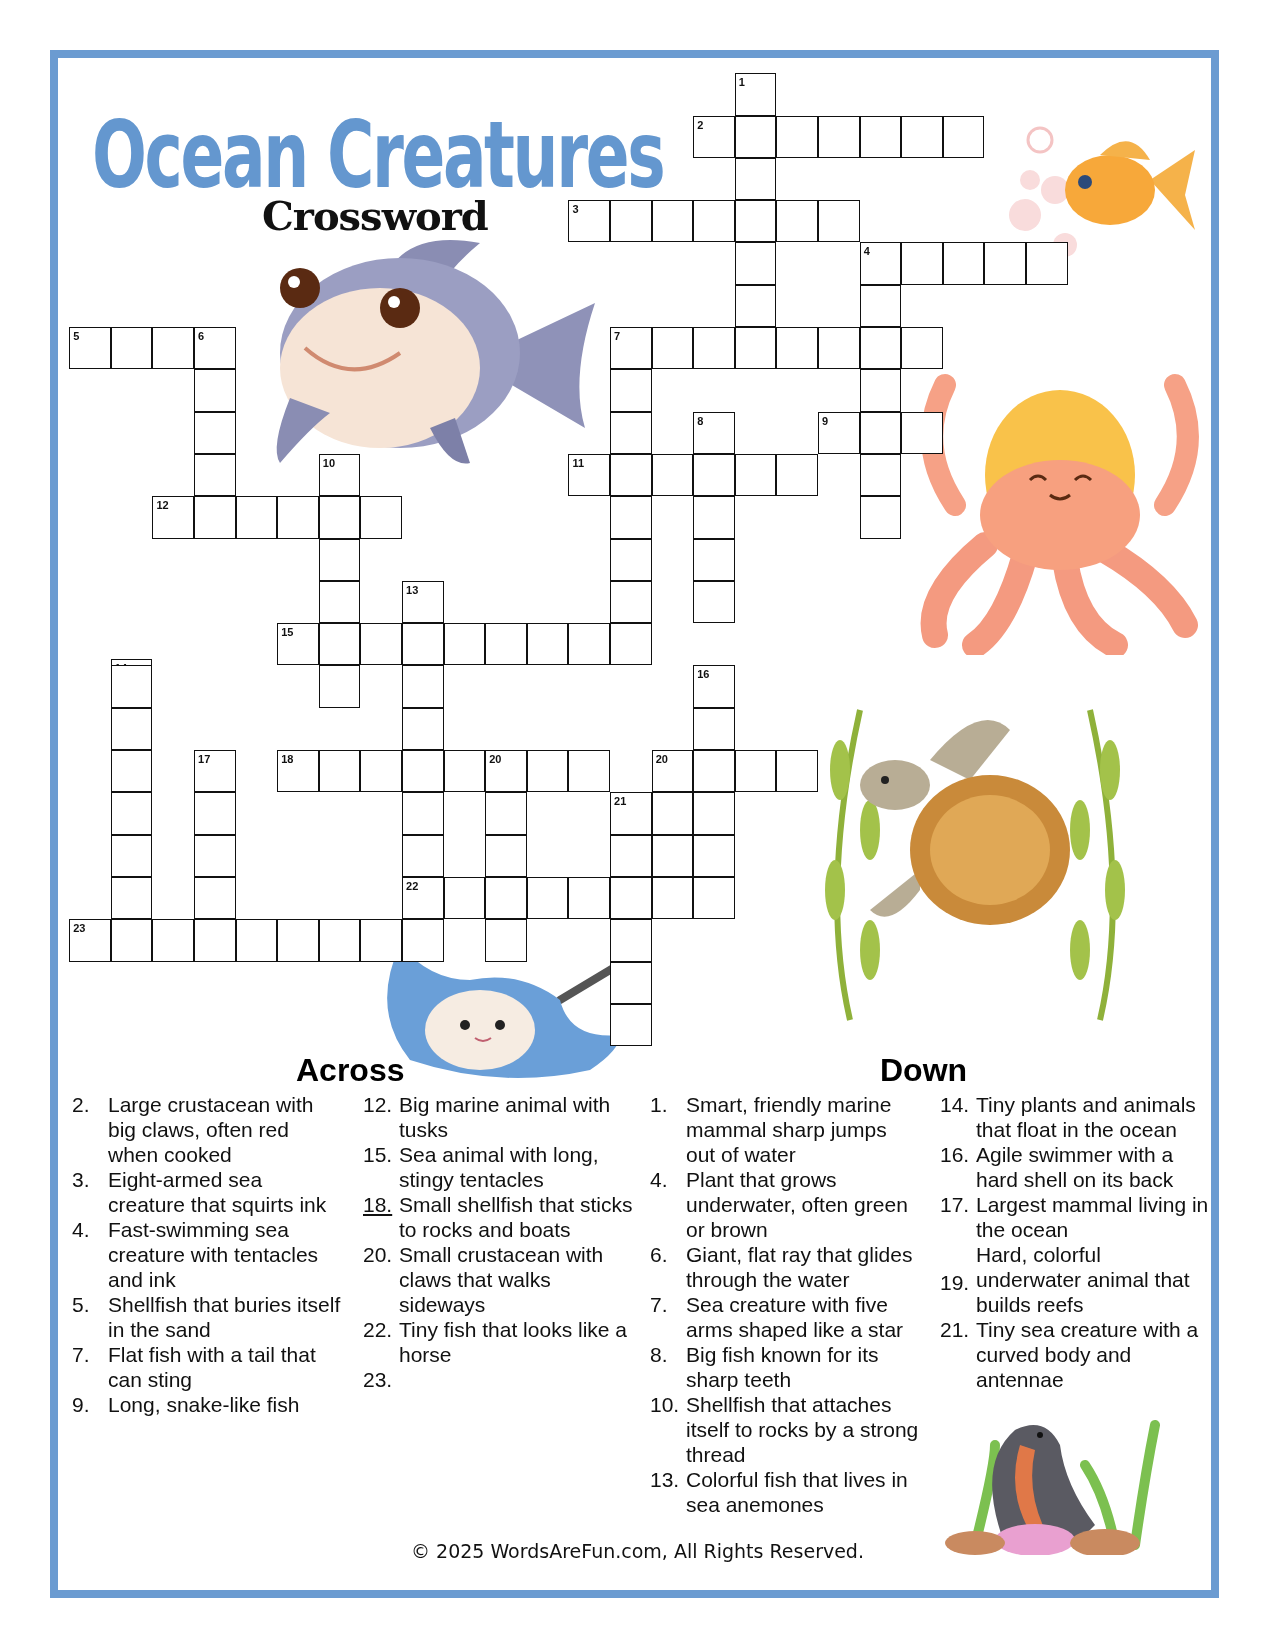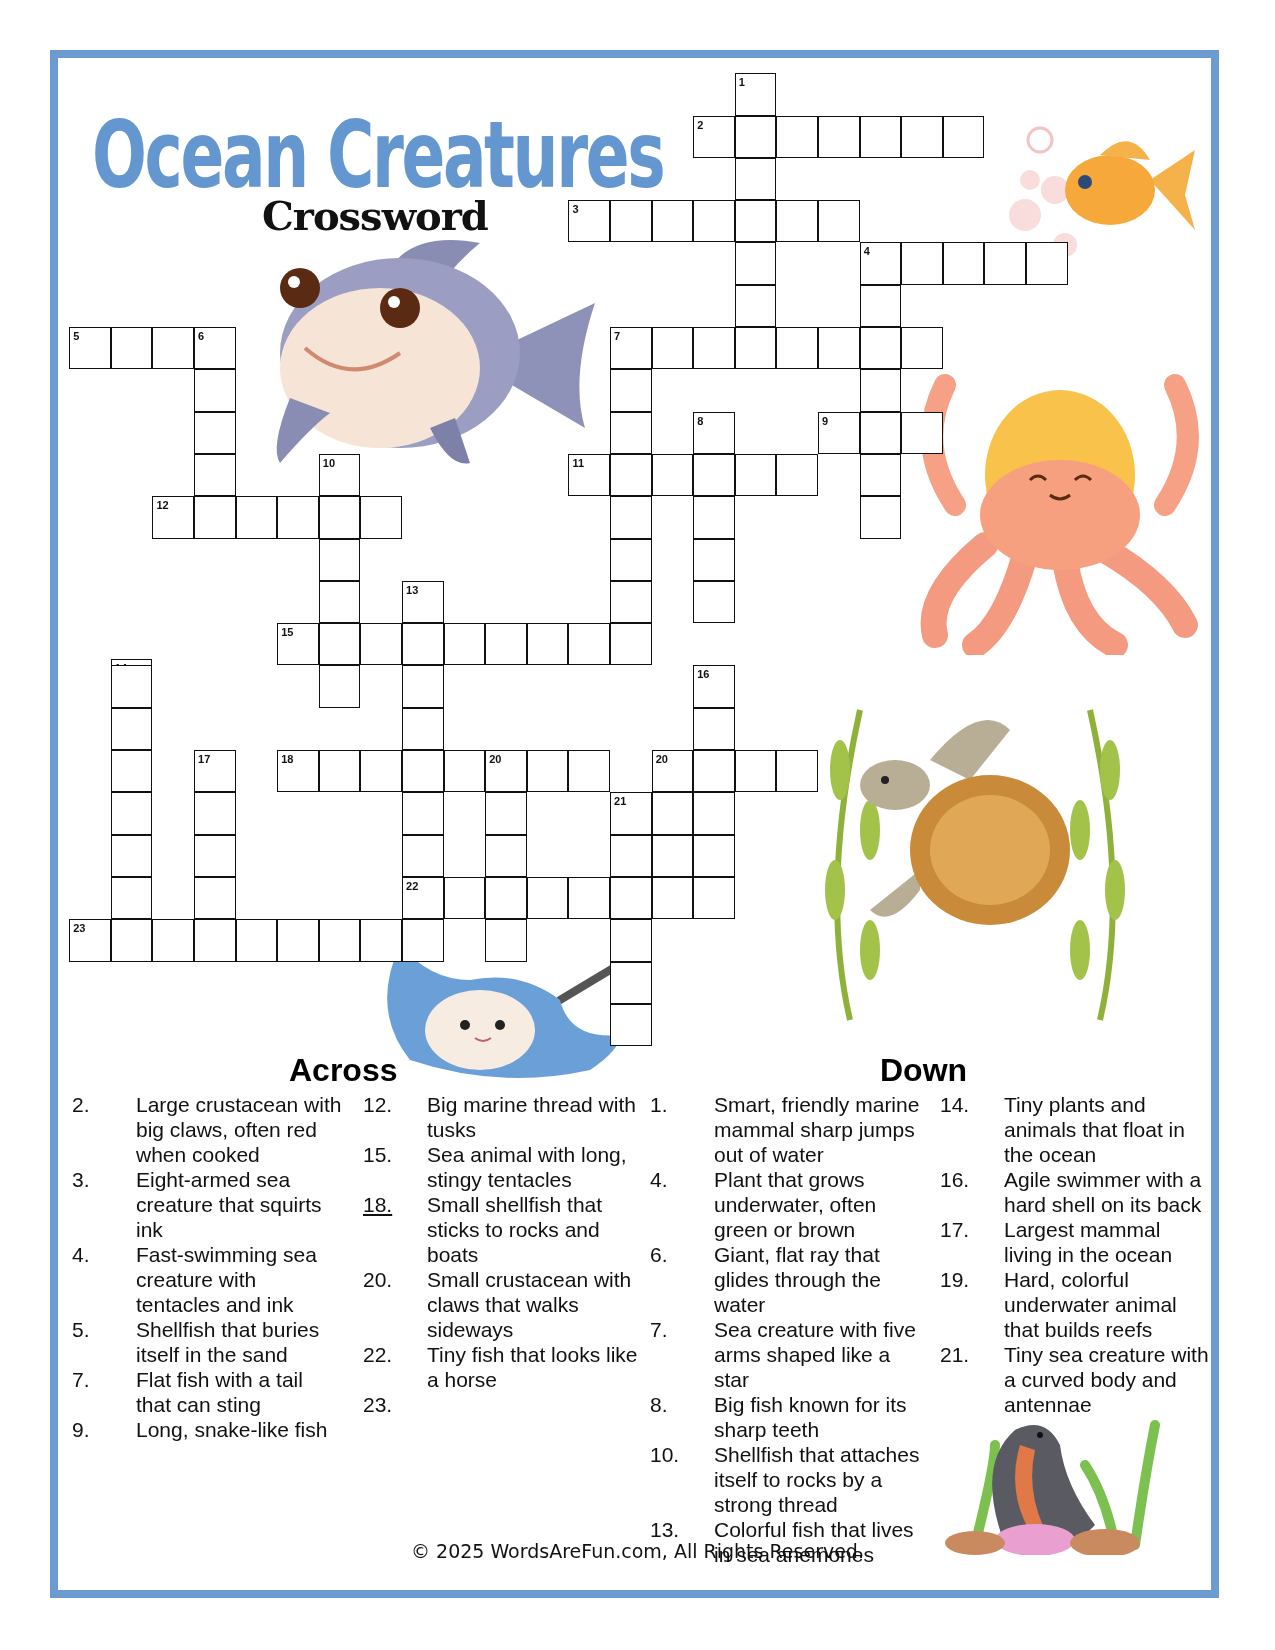--- a/index.html
+++ b/index.html
@@ -7,21 +7,21 @@
   .frame{position:absolute;left:50px;top:50px;width:1169px;height:1548px;border:8px solid #6b9bd1;box-sizing:border-box;}
   .title{position:absolute;left:92px;top:102px;font-family:"DejaVu Sans Condensed","DejaVu Sans",sans-serif;font-size:92px;font-weight:bold;color:#6497cf;letter-spacing:-3px;transform:scaleX(0.78);transform-origin:left top;white-space:nowrap;}
   .subtitle{position:absolute;left:262px;top:192px;font-family:"DejaVu Serif",serif;font-size:40px;font-weight:bold;color:#111;letter-spacing:-1px;}
   .grid{position:absolute;left:0;top:0;}
   .cell{position:absolute;width:41.6px;height:42.3px;border:1.5px solid #111;box-sizing:border-box;background:#fff;margin-left:-0.75px;margin-top:-0.75px;}
   .cell .num{position:absolute;left:3px;top:2px;font-size:11px;font-weight:bold;color:#111;font-family:"Liberation Sans",sans-serif;}
   .hdr{position:absolute;font-size:32px;font-weight:bold;color:#000;}
   .clues{position:absolute;font-size:21px;line-height:25px;color:#111;}
   .clue{display:flex;}
   .clue .n{flex:0 0 auto;}
-  .clue .t{flex:1 1 auto;margin-left:28px;}
+  .clue .t{flex:1 1 auto;}
   .footer{position:absolute;left:0;width:1275px;top:1540px;text-align:center;font-size:19px;color:#111;font-family:"DejaVu Sans",sans-serif;}
   .art{position:absolute;}
 </style>
 </head>
 <body>
 
 <div class="frame"></div>
 
 <div class="title">Ocean Creatures</div>
 <div class="subtitle">Crossword</div>
@@ -281,21 +281,21 @@
     <div class="cell" style="left: 70px; top: 920px;">
       <span class="num">23</span>
     </div>
     <div class="cell" style="left: 153.2px; top: 920px;"></div>
     <div class="cell" style="left: 236.4px; top: 920px;"></div>
     <div class="cell" style="left: 278px; top: 920px;"></div>
     <div class="cell" style="left: 319.6px; top: 920px;"></div>
     <div class="cell" style="left: 361.2px; top: 920px;"></div>
   </div>
 
-<div class="hdr" style="left:289px;top:1052px">Across</div>
+<div class="hdr" style="left:296px;top:1052px">Across</div>
 <div class="hdr" style="left:880px;top:1052px">Down</div>
 
 <div class="clues" id="across-col-1" style="left:72px;top:1092px;width:270px">
     <div class="clue">
       <span class="n" style="width: 36px;">2.</span>
       <span class="t">Large crustacean with big claws, often red when cooked</span>
     </div>
     <div class="clue">
       <span class="n" style="width: 36px;">3.</span>
       <span class="t">Eight-armed sea creature that squirts ink</span>
@@ -313,21 +313,21 @@
       <span class="t">Flat fish with a tail that can sting</span>
     </div>
     <div class="clue">
       <span class="n" style="width: 36px;">9.</span>
       <span class="t">Long, snake-like fish</span>
     </div>
   </div>
 <div class="clues" id="across-col-2" style="left:363px;top:1092px;width:275px">
     <div class="clue">
       <span class="n" style="width: 36px;">12.</span>
-      <span class="t">Big marine thread with tusks</span>
+      <span class="t">Big marine animal with tusks</span>
     </div>
     <div class="clue">
       <span class="n" style="width: 36px;">15.</span>
       <span class="t">Sea animal with long, stingy tentacles</span>
     </div>
     <div class="clue">
       <span class="n" style="width: 36px; text-decoration: underline;">18.</span>
       <span class="t">Small shellfish that sticks to rocks and boats</span>
     </div>
     <div class="clue">
@@ -379,21 +379,21 @@
     </div>
     <div class="clue">
       <span class="n" style="width: 36px;">16.</span>
       <span class="t">Agile swimmer with a hard shell on its back</span>
     </div>
     <div class="clue">
       <span class="n" style="width: 36px;">17.</span>
       <span class="t">Largest mammal living in the ocean</span>
     </div>
     <div class="clue">
-      <span class="n" style="width: 36px;">19.</span>
+      <span class="n" style="width: 36px; margin-top: 28px;">19.</span>
       <span class="t">Hard, colorful underwater animal that builds reefs</span>
     </div>
     <div class="clue">
       <span class="n" style="width: 36px;">21.</span>
       <span class="t">Tiny sea creature with a curved body and antennae</span>
     </div>
   </div>
 
 <div class="footer">© 2025 WordsAreFun.com, All Rights Reserved.</div>
 

